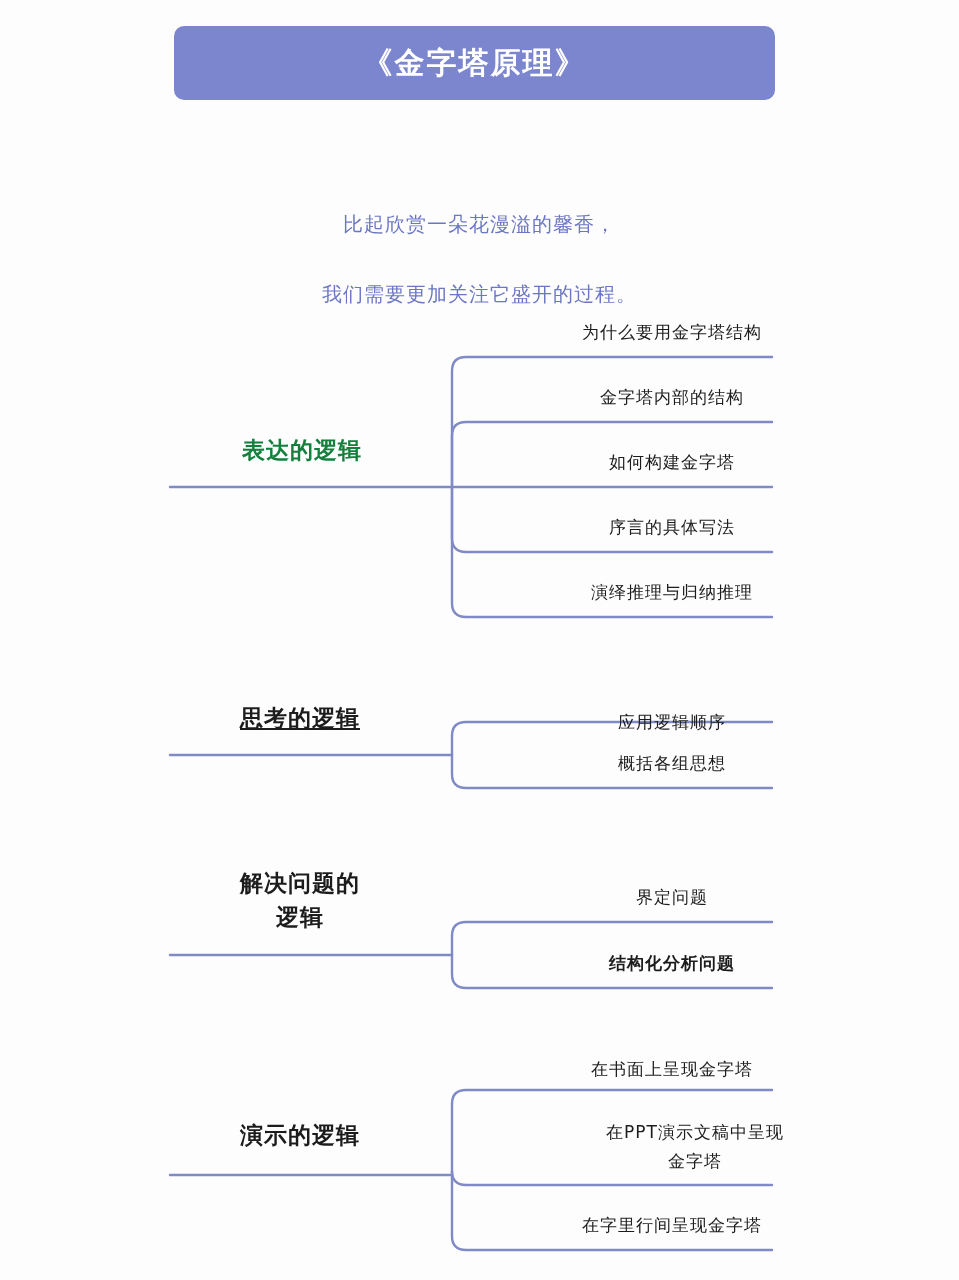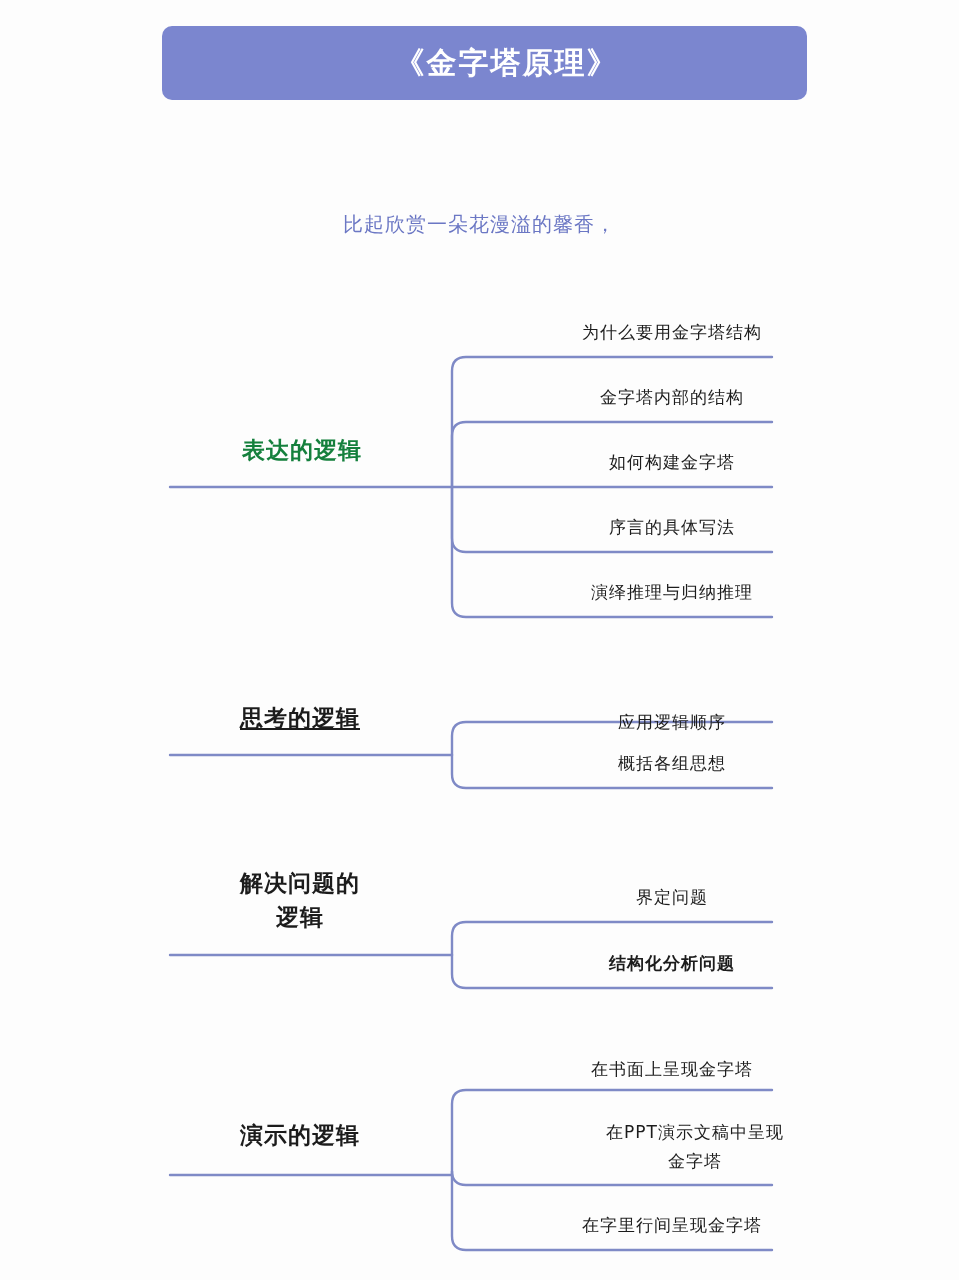--- a/index.html
+++ b/index.html
@@ -14,30 +14,29 @@
     position: relative;
     width: 959px;
     height: 1280px;
     background: #fdfdfd;
     overflow: hidden;
   }
 
   
   #title-banner {
     position: absolute;
-    left: 162px;
+    left: 174px;
     top: 26px;
     width: 601px;
     height: 74px;
     background: #7B86CF;
     border-radius: 10px;
     display: flex;
     align-items: center;
     justify-content: center;
-    padding-left: 44px;
   }
   #title-text {
     color: #ffffff;
     font-size: 30px;
     font-weight: bold;
     letter-spacing: 2px;
     white-space: nowrap;
   }
 
   
@@ -96,20 +95,21 @@
 <body>
 
 <div id="page" style="width: 959px; height: 1280px; background: rgb(253, 253, 253);">
 
   <div id="title-banner" style="background: rgb(123, 134, 207);">
     <span id="title-text" style="color: rgb(255, 255, 255);">《金字塔原理》</span>
   </div>
 
   <div id="subtitle" style="color: rgb(107, 119, 196);">
     <div>比起欣赏一朵花漫溢的馨香，</div>
+    <div>我们需要更加关注它盛开的过程。</div>
   </div>
 
   <div id="mindmap">
     <svg class="mm-svg" id="mm-svg" viewBox="0 0 959 1280" xmlns="http://www.w3.org/2000/svg">
         <path d="M 170 487 L 452 487" fill="none" stroke="#7F8AC6" stroke-width="2.4" stroke-linecap="round"></path>
         <path d="M 452 487 L 452 371 Q 452 357 466 357 L 772 357" fill="none" stroke="#7F8AC6" stroke-width="2.4" stroke-linecap="round"></path>
         <path d="M 452 487 L 452 436 Q 452 422 466 422 L 772 422" fill="none" stroke="#7F8AC6" stroke-width="2.4" stroke-linecap="round"></path>
         <path d="M 452 487 L 772 487" fill="none" stroke="#7F8AC6" stroke-width="2.4" stroke-linecap="round"></path>
         <path d="M 452 487 L 452 538 Q 452 552 466 552 L 772 552" fill="none" stroke="#7F8AC6" stroke-width="2.4" stroke-linecap="round"></path>
         <path d="M 452 487 L 452 603 Q 452 617 466 617 L 772 617" fill="none" stroke="#7F8AC6" stroke-width="2.4" stroke-linecap="round"></path>

